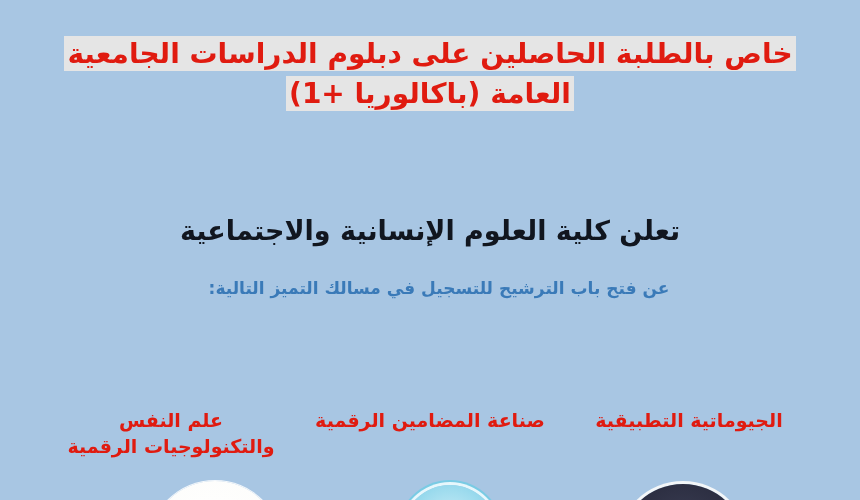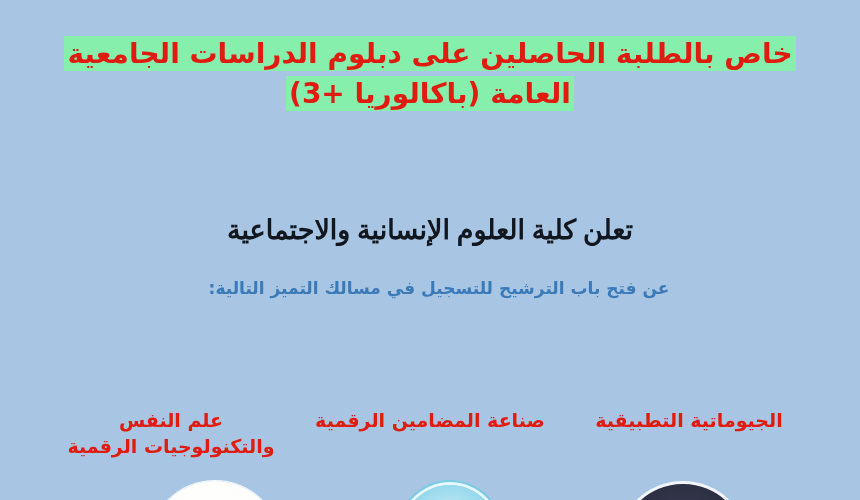--- a/index.html
+++ b/index.html
@@ -34,21 +34,21 @@
   }
   .header-line {
     display: block;
     width: 100%;
     text-align: center;
     margin: 0;
     padding: 0;
   }
   .header-line .hl {
     display: inline;
-    background: #86efac;
+    background: #e5e5e5;
     color: #e01b10;
     font-weight: bold;
     font-size: 28px;
     line-height: 1.42;
     padding: 1px 3px;
     box-decoration-break: clone;
     -webkit-box-decoration-break: clone;
     letter-spacing: 0px;
   }
 
@@ -56,21 +56,20 @@
   .announce-dark {
     position: absolute;
     top: 214px;
     left: 0;
     width: 860px;
     text-align: center;
     color: #11161f;
     font-weight: bold;
     font-size: 27px;
     line-height: 1.25;
-    font-family: Liberation Serif, serif;
   }
   .announce-blue {
     position: absolute;
     top: 278px;
     left: 0;
     width: 860px;
     text-align: center;
     color: #3a7ab8;
     font-weight: bold;
     font-size: 17px;
@@ -135,21 +134,21 @@
     box-shadow: 0 0 0 3px #f3f6f8;
   }
 </style>
 </head>
 <body>
 
 <div id="slide">
 
   <div class="header-block">
     <div class="header-line"><span class="hl">خاص بالطلبة الحاصلين على دبلوم الدراسات الجامعية</span></div>
-    <div class="header-line"><span class="hl">العامة (باكالوريا +3)</span></div>
+    <div class="header-line"><span class="hl">العامة (باكالوريا +1)</span></div>
   </div>
 
   <div class="announce-dark">تعلن كلية العلوم الإنسانية والاجتماعية</div>
 
   <div class="announce-blue">عن فتح باب الترشيح للتسجيل في مسالك التميز التالية:</div>
 
   <div class="programs">
 
     <div class="program-col">
       <span class="program-label">الجيوماتية التطبيقية</span>

